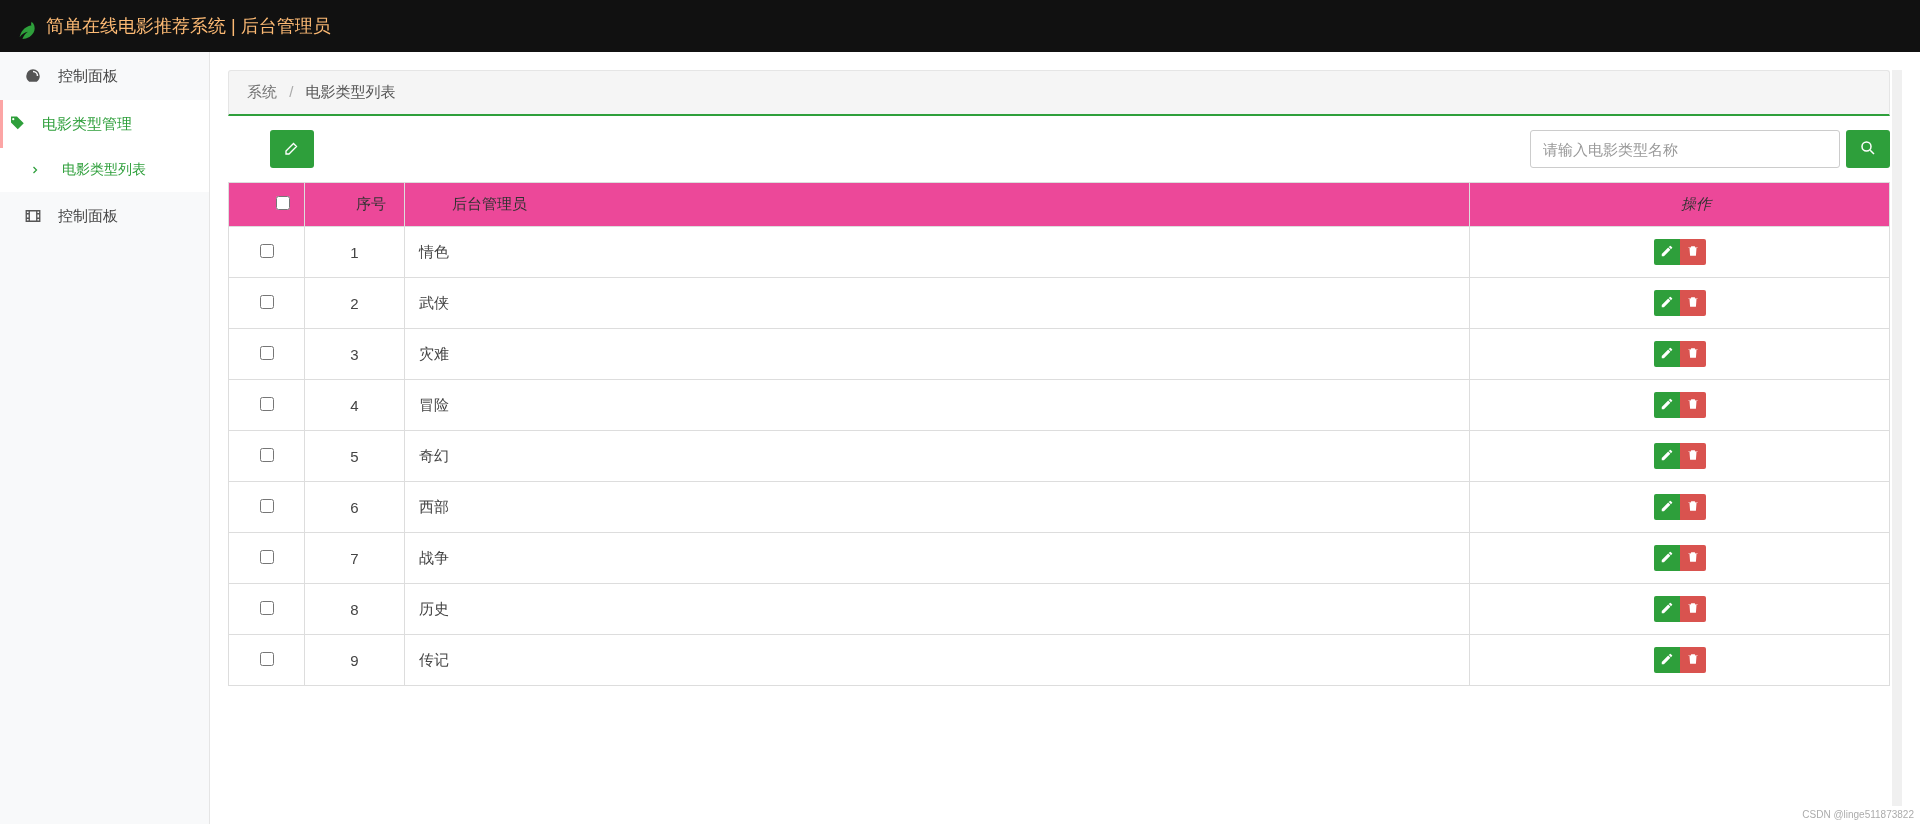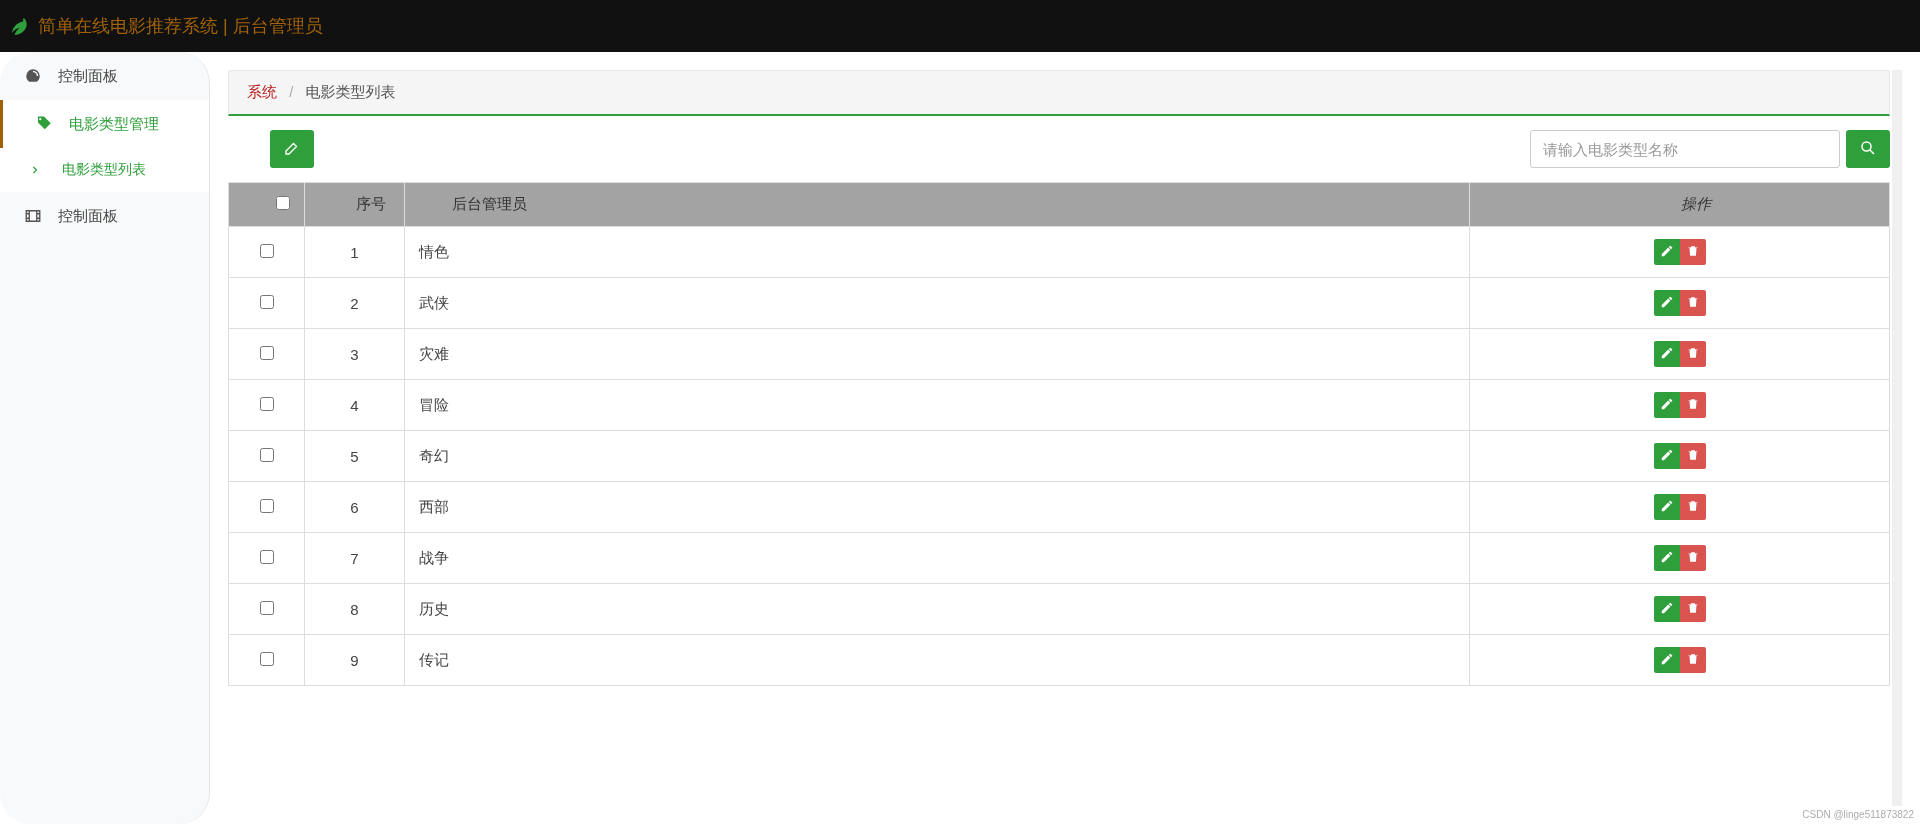--- a/index.html
+++ b/index.html
@@ -1,61 +1,61 @@
 <!DOCTYPE html>
 <html><head>
   <meta charset="utf-8">
   <style>
     * { margin:0; padding:0; box-sizing:border-box; }
     body { font-family: "Microsoft YaHei","Helvetica Neue",Arial,sans-serif; font-size:14px; color:#333; background:#fff; }
 
     
     .navbar { position:fixed; top:0; left:0; right:0; height:52px; background:#111; color:#fff; display:flex; align-items:center; z-index:100; }
-    .navbar .brand { display:flex; align-items:flex-start; padding:0 8px; font-size:18px; font-weight:500; color:#a16207; }
+    .navbar .brand { display:flex; align-items:flex-end; padding:0 16px; font-size:18px; font-weight:500; color:#fdba74; }
     .navbar .brand .leaf { width:20px; height:20px; margin-right:10px; }
     .navbar .spacer { flex:1; }
     .navbar .right { display:flex; align-items:center; }
     .navbar .user-info { color:#eee; font-size:15px; padding:0 20px; }
     .navbar .power-btn { width:50px; height:52px; display:flex; align-items:center; justify-content:center; cursor:pointer; }
 
     
     .wrapper { display:flex; padding-top:52px; height:100vh; }
 
     
-    .sidebar { width:210px; background:#f8f9fa; border-right:1px solid #e5e5e5; flex-shrink:0;border-radius:31px; }
+    .sidebar { width:210px; background:#f8f9fa; border-right:1px solid #e5e5e5; flex-shrink:0; }
     .nav-item { display:flex; align-items:center; height:48px; padding:0 24px; color:#444; cursor:pointer; font-size:15px; }
-    .nav-item.active { color:#2e9f3b; background:#fff; border-left:3px solid #a16207; padding-left:32px; }
+    .nav-item.active { color:#2e9f3b; background:#fff; border-left:3px solid #fca5a5; padding-left:5px; }
     .nav-item .icon { width:18px; height:18px; margin-right:16px; flex-shrink:0; display:flex; align-items:center; justify-content:center; }
     .sub-item { display:flex; align-items:center; height:44px; padding:0 24px 0 28px; color:#2e9f3b; background:#fff; cursor:pointer; font-size:14px; }
     .sub-item .icon { width:14px; height:14px; margin-right:20px; display:flex; align-items:center; justify-content:center; }
 
     
     .content { flex:1; padding:18px; overflow-y:auto; position:relative; }
     .content-inner { border-right:10px solid #f0f0f0; padding-right:2px; min-height:100%; }
 
     
     .breadcrumb { background:#f5f5f5; border:1px solid #e5e5e5; border-bottom:2px solid #2e9f3b; padding:12px 18px; border-radius:3px 3px 0 0; margin-bottom:14px; font-size:15px; }
-    .breadcrumb .root { color:#b91c1c; }
+    .breadcrumb .root { color:#737373; }
     .breadcrumb .sep { color:#aaa; margin:0 8px; }
     .breadcrumb .current { color:#555; }
 
     
     .toolbar { display:flex; align-items:center; margin-bottom:14px;margin-left:42px; }
     .btn { display:inline-flex; align-items:center; justify-content:center; border:none; cursor:pointer; border-radius:3px; }
     .btn-green { background:#2e9f3b; color:#fff; }
     .add-btn { width:44px; height:38px; }
     .search-input { width:310px; height:38px; border:1px solid #ccc; border-radius:3px; padding:0 12px; font-size:15px; color:#555; }
     .search-input::placeholder { color:#999; }
     .search-btn { width:44px; height:38px; margin-left:6px; }
     .toolbar .spacer { flex:1; }
 
     
     table.data { width:100%; border-collapse:collapse; }
     table.data th, table.data td { border:1px solid #ddd; padding:12px 14px; text-align:left; vertical-align:middle; }
-    table.data th { background:#a3a3a3; font-weight:500; font-size:15px;padding-left:47px; }
+    table.data th { background:#ec4899; font-weight:500; font-size:15px;padding-left:47px; }
     table.data th.center, table.data td.center { text-align:center; }
     table.data td { font-size:15px; color:#444; }
     .ck { width:14px; height:14px; }
     .col-check { width:60px; text-align:center; }
     .col-seq { width:100px; text-align:center; }
     .col-ops { width:420px; text-align:center;font-style:italic; }
 
     .op-btns { display:inline-flex; }
     .op-btn { width:26px; height:26px; display:flex; align-items:center; justify-content:center; color:#fff; cursor:pointer; }
     .op-edit { background:#2e9f3b; border-radius:2px 0 0 2px; }

